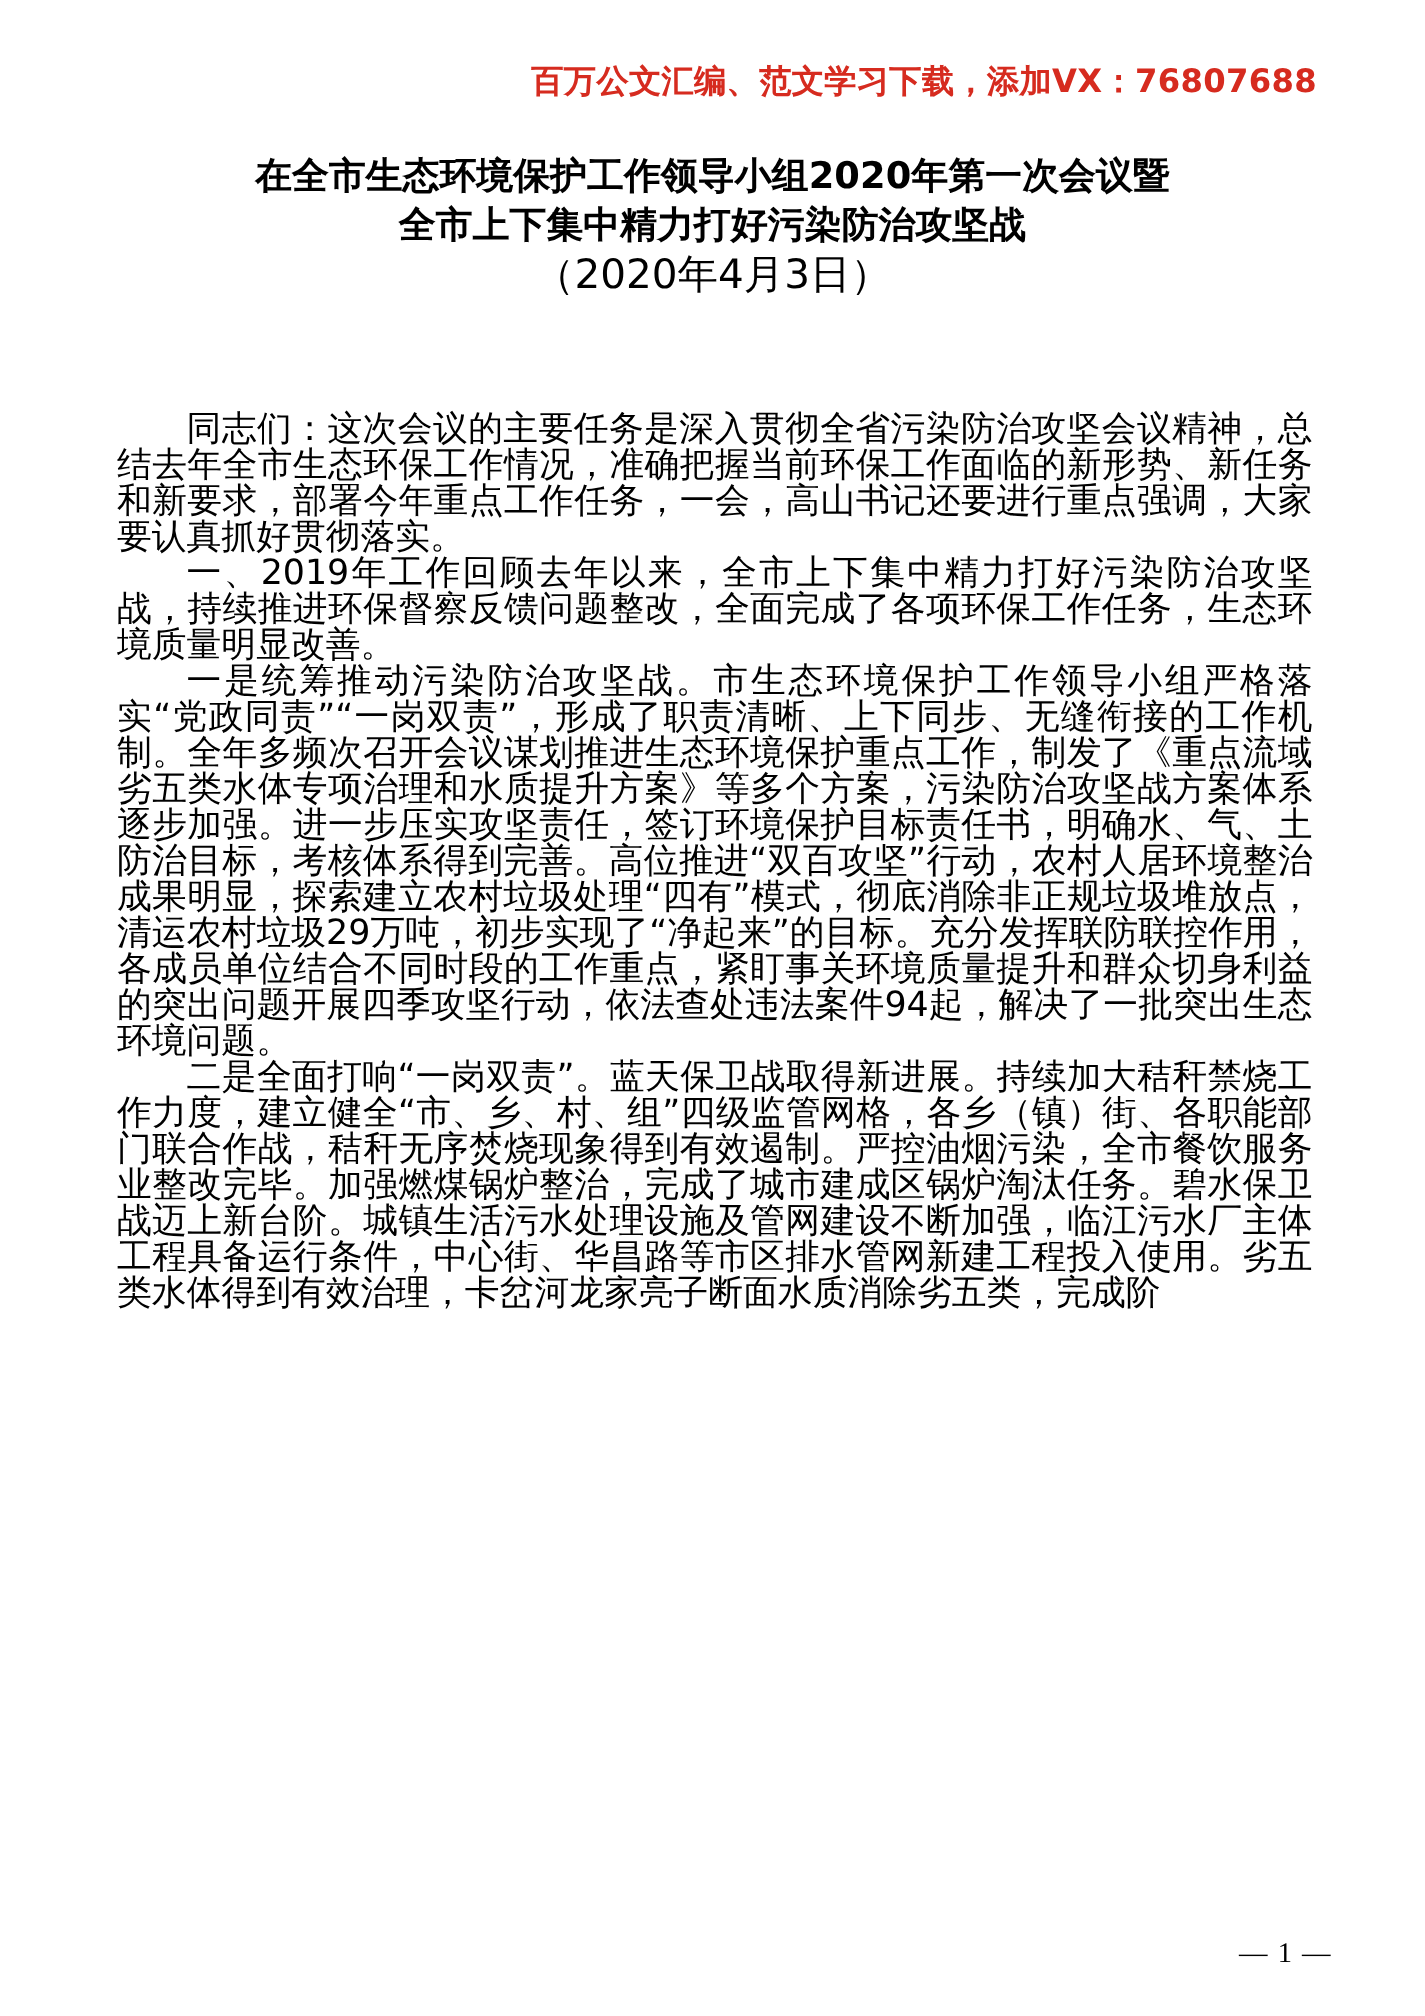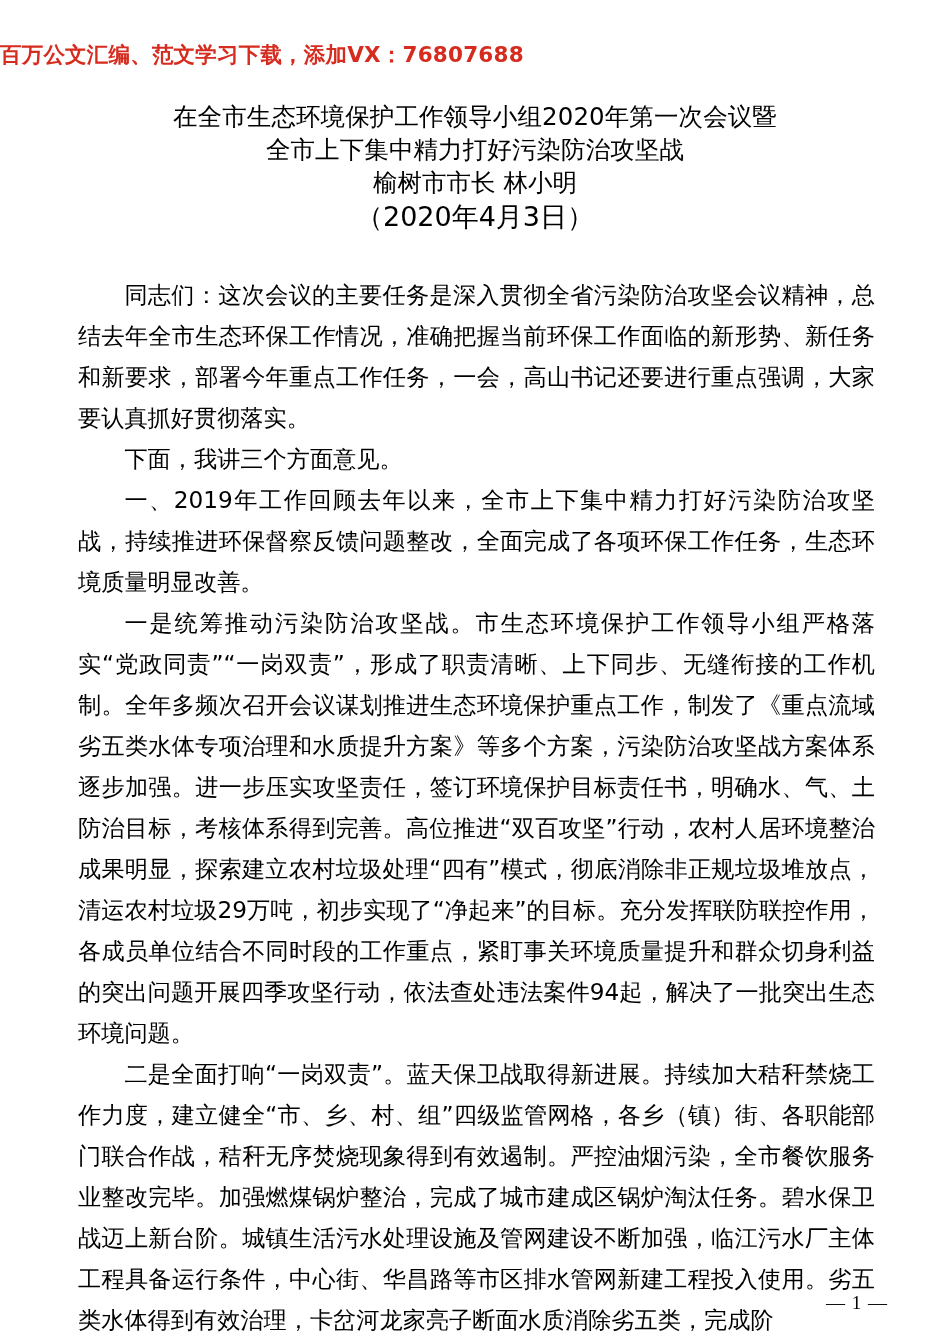--- a/index.html
+++ b/index.html
@@ -19,40 +19,40 @@
     box-sizing: border-box;
     overflow: hidden;
   }
 
   
   .promo-banner {
     position: absolute;
     top: 42px;
     left: 0;
     width: 878px;
-    text-align: left;
+    text-align: right;
     font-size: 21.5px;
     font-weight: 700;
     letter-spacing: 0.2px;
     line-height: 1.2;
     white-space: nowrap;
   }
 
   
   .title-block {
     position: absolute;
     top: 100px;
     left: 0;
     width: 950px;
     text-align: center;
   }
   .doc-title-line {
     font-size: 24.5px;
     line-height: 33px;
-    font-weight: 400;
+    font-weight: 700;
     letter-spacing: 0.1px;
     white-space: nowrap;
   }
   .doc-byline {
     font-size: 24.5px;
     line-height: 33px;
     font-weight: 400;
     white-space: nowrap;
   }
   .doc-date {
@@ -64,21 +64,21 @@
 
   
   .body-block {
     position: absolute;
     top: 274px;
     left: 78px;
     width: 797px;
   }
   .para {
     font-size: 23.2px;
-    line-height: 41px;
+    line-height: 24px;
     text-align: justify;
     text-justify: inter-ideograph;
     text-indent: 2em;
     margin: 0;
     letter-spacing: 0px;
     word-break: break-all;
   }
   .para .lead {
     font-weight: 400;
   }
@@ -98,27 +98,25 @@
 </head>
 <body>
 
 <div class="page">
 
   <div class="promo-banner" style="color: rgb(214, 43, 31);">百万公文汇编、范文学习下载，添加VX：76807688</div>
 
   <div class="title-block">
     <div class="doc-title-line">在全市生态环境保护工作领导小组2020年第一次会议暨</div>
     <div class="doc-title-line">全市上下集中精力打好污染防治攻坚战</div>
-    <div class="doc-byline">榆树市市长  林小明</div>
     <div class="doc-date">（2020年4月3日）</div>
   </div>
 
   <div class="body-block">
       <p class="para"><span>同志们：这次会议的主要任务是深入贯彻全省污染防治攻坚会议精神，总结去年全市生态环保工作情况，准确把握当前环保工作面临的新形势、新任务和新要求，部署今年重点工作任务，一会，高山书记还要进行重点强调，大家要认真抓好贯彻落实。</span></p>
-      <p class="para"><span>下面，我讲三个方面意见。</span></p>
       <p class="para"><span>一、2019年工作回顾去年以来，全市上下集中精力打好污染防治攻坚战，持续推进环保督察反馈问题整改，全面完成了各项环保工作任务，生态环境质量明显改善。</span></p>
       <p class="para"><span class="lead">一是统筹推动污染防治攻坚战。</span><span>市生态环境保护工作领导小组严格落实“党政同责”“一岗双责”，形成了职责清晰、上下同步、无缝衔接的工作机制。全年多频次召开会议谋划推进生态环境保护重点工作，制发了《重点流域劣五类水体专项治理和水质提升方案》等多个方案，污染防治攻坚战方案体系逐步加强。进一步压实攻坚责任，签订环境保护目标责任书，明确水、气、土防治目标，考核体系得到完善。高位推进“双百攻坚”行动，农村人居环境整治成果明显，探索建立农村垃圾处理“四有”模式，彻底消除非正规垃圾堆放点，清运农村垃圾29万吨，初步实现了“净起来”的目标。充分发挥联防联控作用，各成员单位结合不同时段的工作重点，紧盯事关环境质量提升和群众切身利益的突出问题开展四季攻坚行动，依法查处违法案件94起，解决了一批突出生态环境问题。</span></p>
       <p class="para"><span class="lead">二是全面打响“一岗双责”。</span><span>蓝天保卫战取得新进展。持续加大秸秆禁烧工作力度，建立健全“市、乡、村、组”四级监管网格，各乡（镇）街、各职能部门联合作战，秸秆无序焚烧现象得到有效遏制。严控油烟污染，全市餐饮服务业整改完毕。加强燃煤锅炉整治，完成了城市建成区锅炉淘汰任务。碧水保卫战迈上新台阶。城镇生活污水处理设施及管网建设不断加强，临江污水厂主体工程具备运行条件，中心街、华昌路等市区排水管网新建工程投入使用。劣五类水体得到有效治理，卡岔河龙家亮子断面水质消除劣五类，完成阶</span></p>
     </div>
 
   <div class="page-number">— 1 —</div>
 
 </div>
 
 </body></html>

